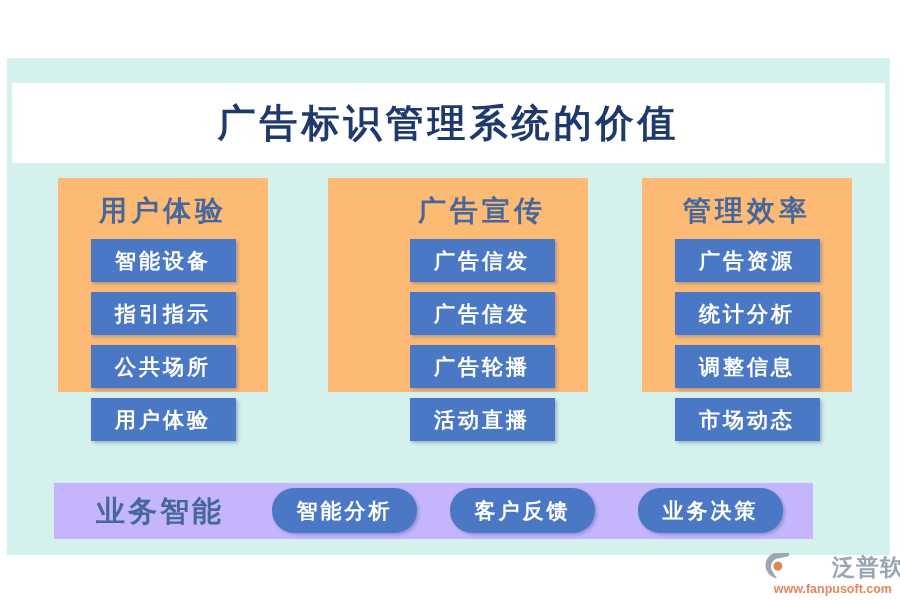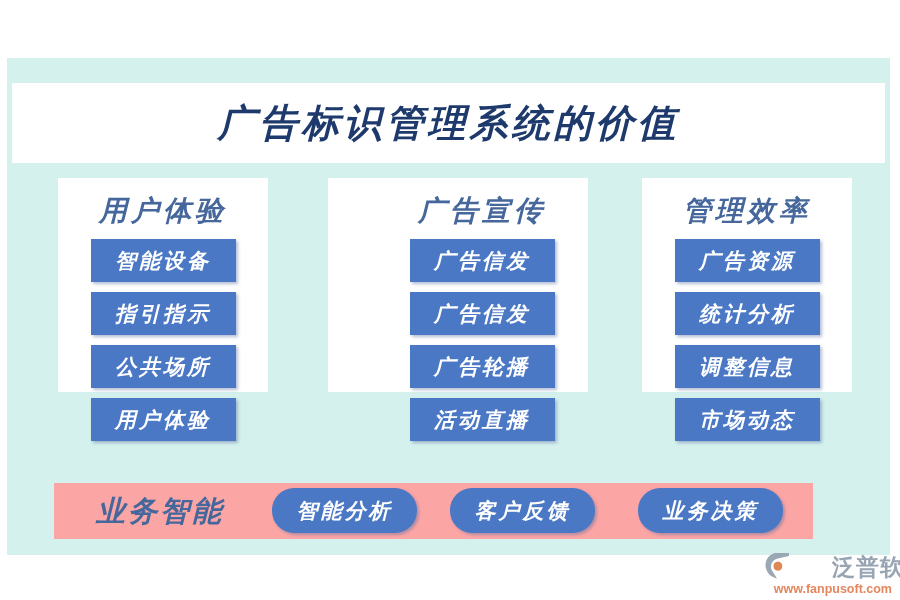--- a/index.html
+++ b/index.html
@@ -6,54 +6,53 @@
   body{
     width:900px;height:600px;background:#ffffff;
     font-family:"Liberation Serif","DejaVu Serif",serif;
     overflow:hidden;
   }
   .canvas{position:relative;width:900px;height:600px;background:#ffffff;}
 
   .panel{
     position:absolute;left:7px;top:58px;width:883px;height:497px;
     background:var(--panel,#d4f1ed);
-    font-style:italic;
   }
 
   .title-box{
     position:absolute;left:5px;top:25px;width:873px;height:80px;
     background:#ffffff;display:flex;align-items:center;justify-content:center;
   }
   .title-text{
     font-size:38px;font-weight:bold;color:var(--title_text,#1e3a6c);
     letter-spacing:4px;white-space:nowrap;
   }
 
   .column{
-    position:absolute;top:120px;width:210px;height:214px;background:#ffffff;
+    position:absolute;top:120px;width:210px;height:214px;background:#fdba74;
   }
   .col-0{left:51px;}
   .col-1{left:321px;width:212px;padding-left:48px;}
   .col-2{left:595px;margin-left:40px;}
   .col-header{
     margin-top:15px;height:36px;line-height:36px;text-align:center;
     font-size:28px;font-weight:bold;color:var(--header_text,#46679c);
     letter-spacing:4px;white-space:nowrap;
   }
   .item-box{
     width:145px;height:43px;margin:10px auto 0 auto;
     background:var(--box_blue,#4a78c5);
     color:#ffffff;font-size:21px;font-weight:bold;letter-spacing:3px;
     display:flex;align-items:center;justify-content:center;white-space:nowrap;
     box-shadow:2px 2px 3px rgba(90,110,160,0.45);
   }
   .column .item-box:first-of-type{margin-top:16px;}
 
   .bottom-row{
-    position:absolute;left:47px;top:425px;width:759px;height:56px;background:#fca5a5;
+    position:absolute;left:47px;top:425px;width:759px;height:56px;background:#c4b5fd;
   }
   .bottom-header{
     position:absolute;left:36px;top:11px;width:140px;height:34px;line-height:34px;
     text-align:center;font-size:29px;font-weight:bold;
     color:var(--header_text,#46679c);letter-spacing:3px;white-space:nowrap;
   }
   .bottom-item{
     position:absolute;top:5px;width:145px;height:45px;margin:0;border-radius:22px;
   }
   .b-0{left:218px;}

